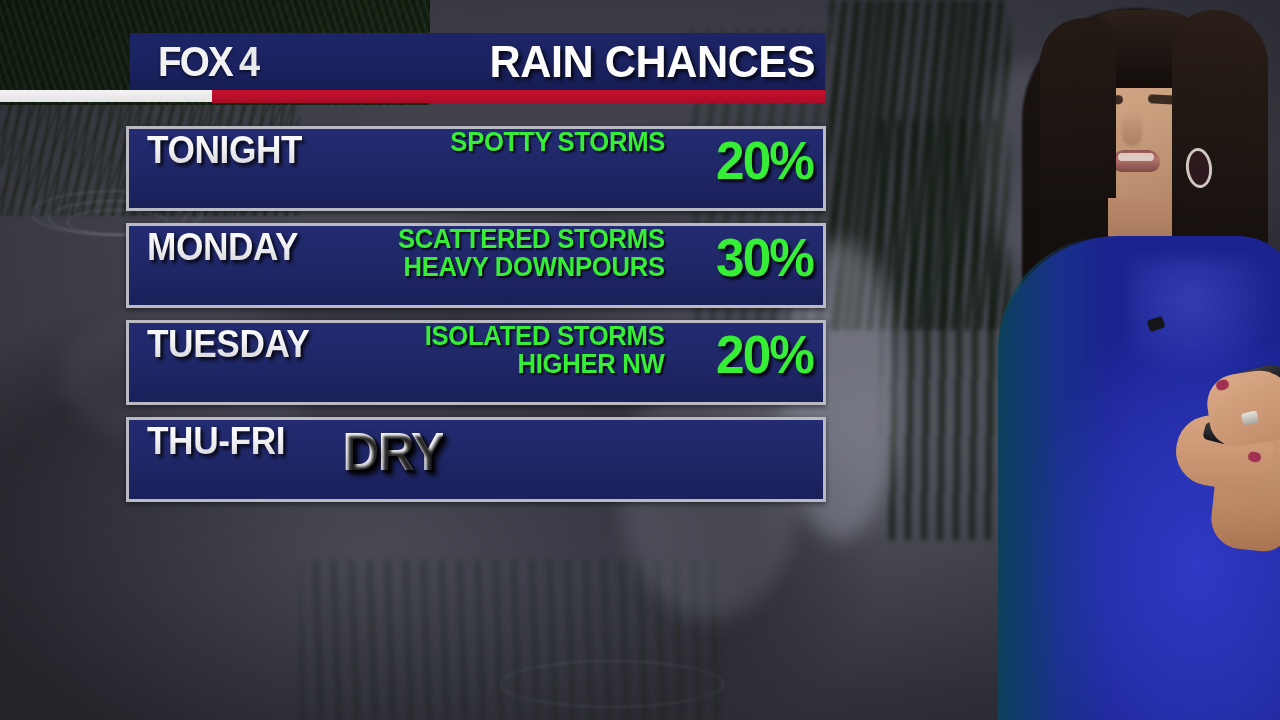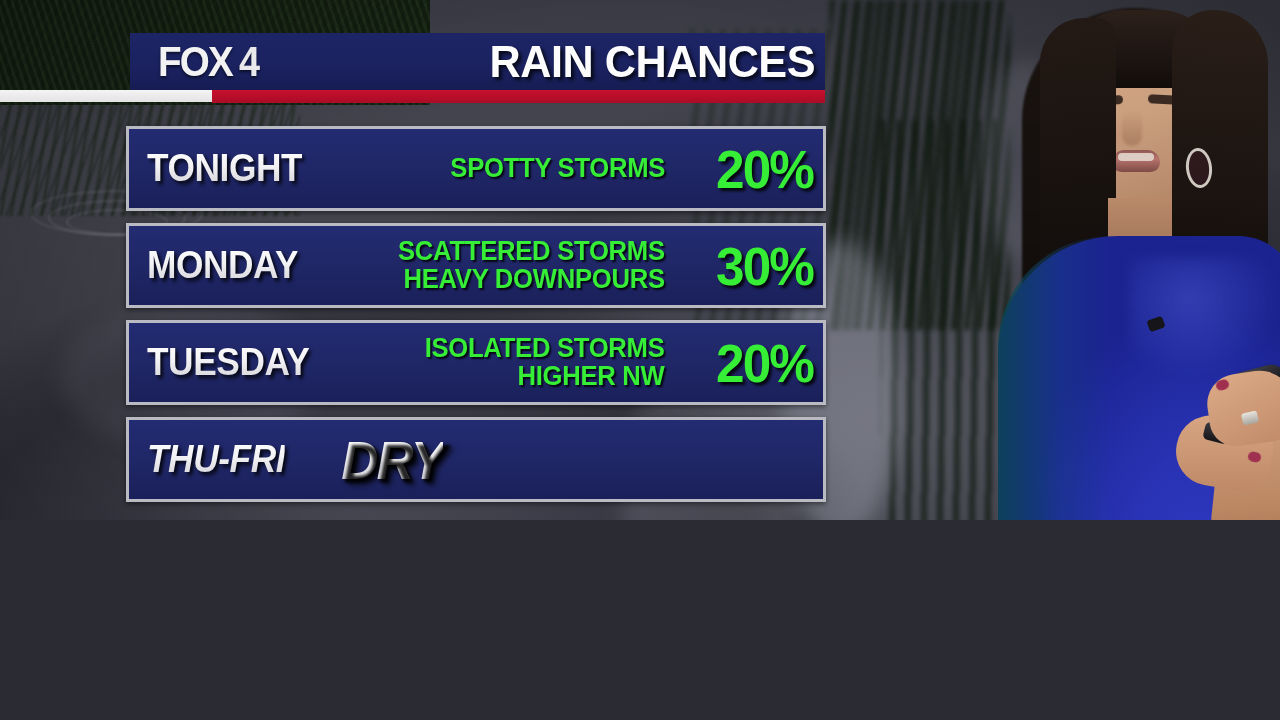--- a/index.html
+++ b/index.html
@@ -2,21 +2,21 @@
 <html><head>
 <meta charset="utf-8">
 <title>FOX4 Rain Chances</title>
 <style>
   html,body{margin:0;padding:0;}
   body{
     width:1280px;height:720px;overflow:hidden;
     font-family:"Liberation Sans", sans-serif;
     background:#2a2b33;
   }
-  #stage{position:relative;width:1280px;height:520px;overflow:hidden;}
+  #stage{position:relative;width:1280px;height:720px;overflow:hidden;}
 
   
   .bg{position:absolute;inset:0;}
   .bg-base{
     background:
       radial-gradient(ellipse 520px 300px at 360px 560px, #4a4b55 0%, #3a3b46 45%, #303139 75%, transparent 100%),
       radial-gradient(ellipse 600px 340px at 900px 420px, #55565f 0%, #44454f 50%, #383942 80%, transparent 100%),
       linear-gradient(180deg,#3d3e48 0%,#45464f 30%,#41424b 60%,#34353d 100%);
   }
   
@@ -120,24 +120,24 @@
   }
 
   
   .rows{position:absolute;left:126px;top:126px;width:700px;}
   .row{
     position:relative;
     height:85px;margin-bottom:12px;
     border:3px solid #b9bac2;
     background:linear-gradient(180deg,#232b72 0%,#202767 50%,#1a2059 100%);
     box-shadow:0 2px 5px rgba(0,0,0,.45);
-    display:flex;align-items:center;
+    display:flex;align-items:flex-start;
     box-sizing:border-box;
   }
-  .row:last-child{margin-bottom:4px;font-style:italic;}
+  .row:last-child{margin-bottom:4px;}
   .day{
     margin-left:18px;
     font-size:38px;font-weight:bold;
     letter-spacing:-.5px;
     transform:scaleX(.93);transform-origin:left center;
     background:linear-gradient(180deg,#ffffff 0%,#f2f2f4 45%,#cfcfd6 100%);
     -webkit-background-clip:text;background-clip:text;
     color:transparent;
     filter:drop-shadow(3px 3px 2px rgba(0,0,0,.8));
     white-space:nowrap;

